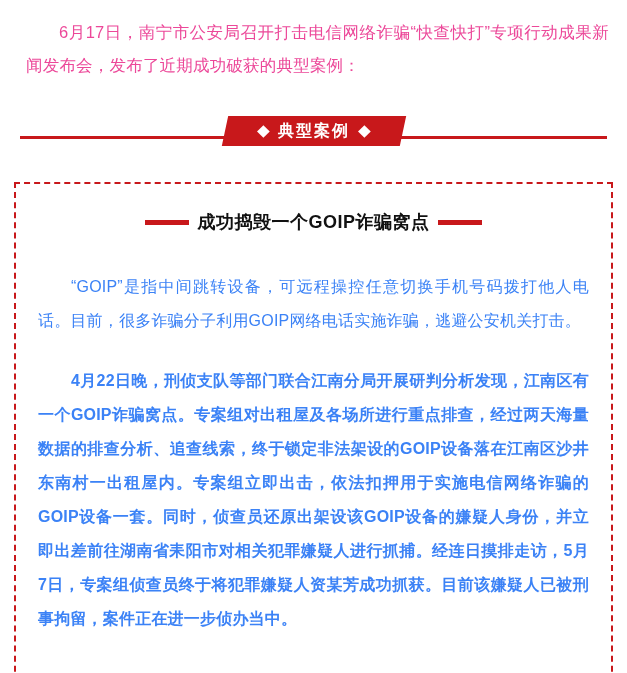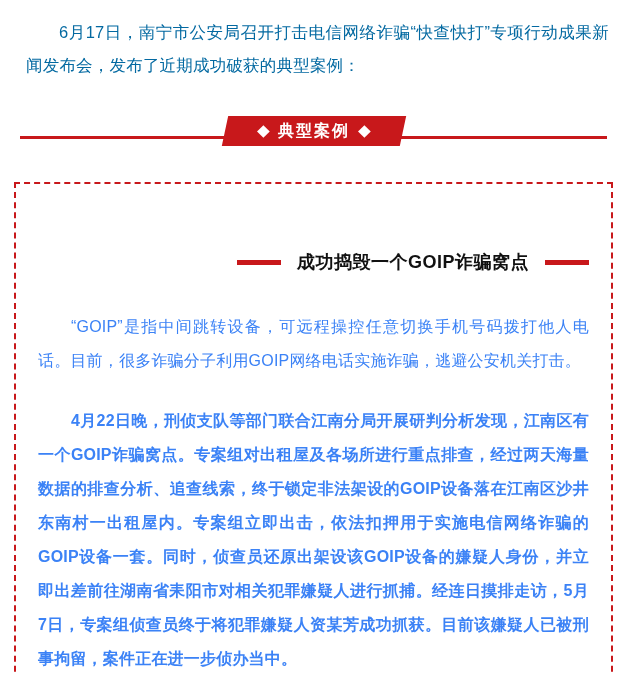--- a/index.html
+++ b/index.html
@@ -21,21 +21,21 @@
     box-sizing: border-box;
   }
 
   
   .intro {
     padding: 16px 18px 0 26px;
     font-size: 16.5px;
     line-height: 33px;
     letter-spacing: 0.2px;
     text-align: justify;
-    color: #0369a1;
+    color: #ec4899;
   }
   .intro .indent {
     display: inline-block;
     width: 33px;
   }
 
   
   .banner-wrap {
     position: relative;
     margin-top: 24px;
@@ -88,24 +88,23 @@
     position: relative;
     margin: 14px 14px 0 14px;
     border: 2px dashed #c8181b;
     min-height: 520px;
     box-sizing: border-box;
     padding: 26px 22px 20px 22px;
   }
   .case-title-row {
     display: flex;
     align-items: center;
-    justify-content: flex-end;
-    gap: 16px;
+    justify-content: center;
+    gap: 8px;
     margin-bottom: 14px;
-    margin-top: 40px;
   }
   .case-title {
     font-size: 18px;
     font-weight: bold;
     color: #111111;
     letter-spacing: 0.5px;
     white-space: nowrap;
   }
   .title-bar {
     width: 44px;

